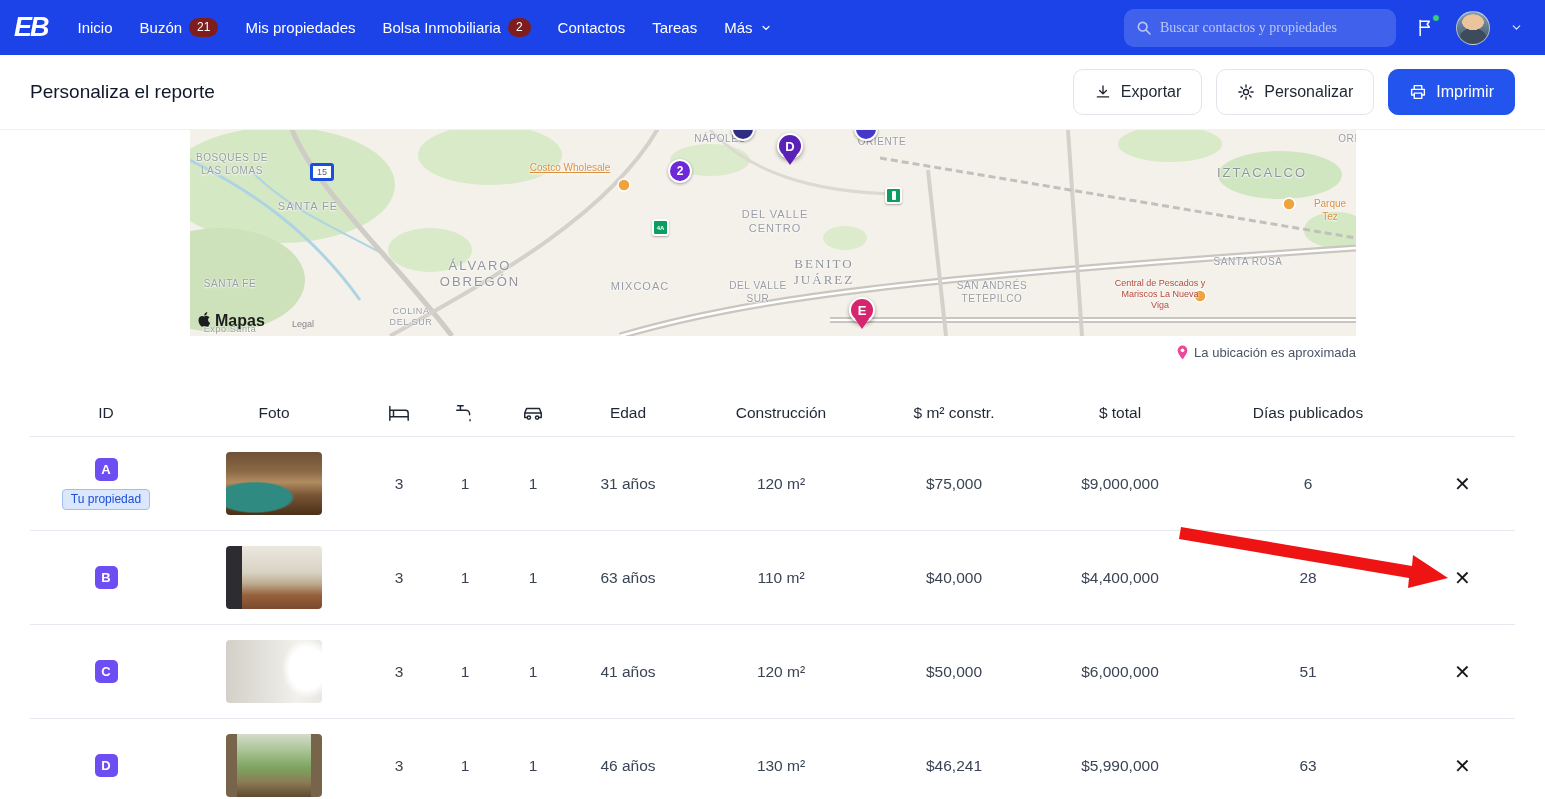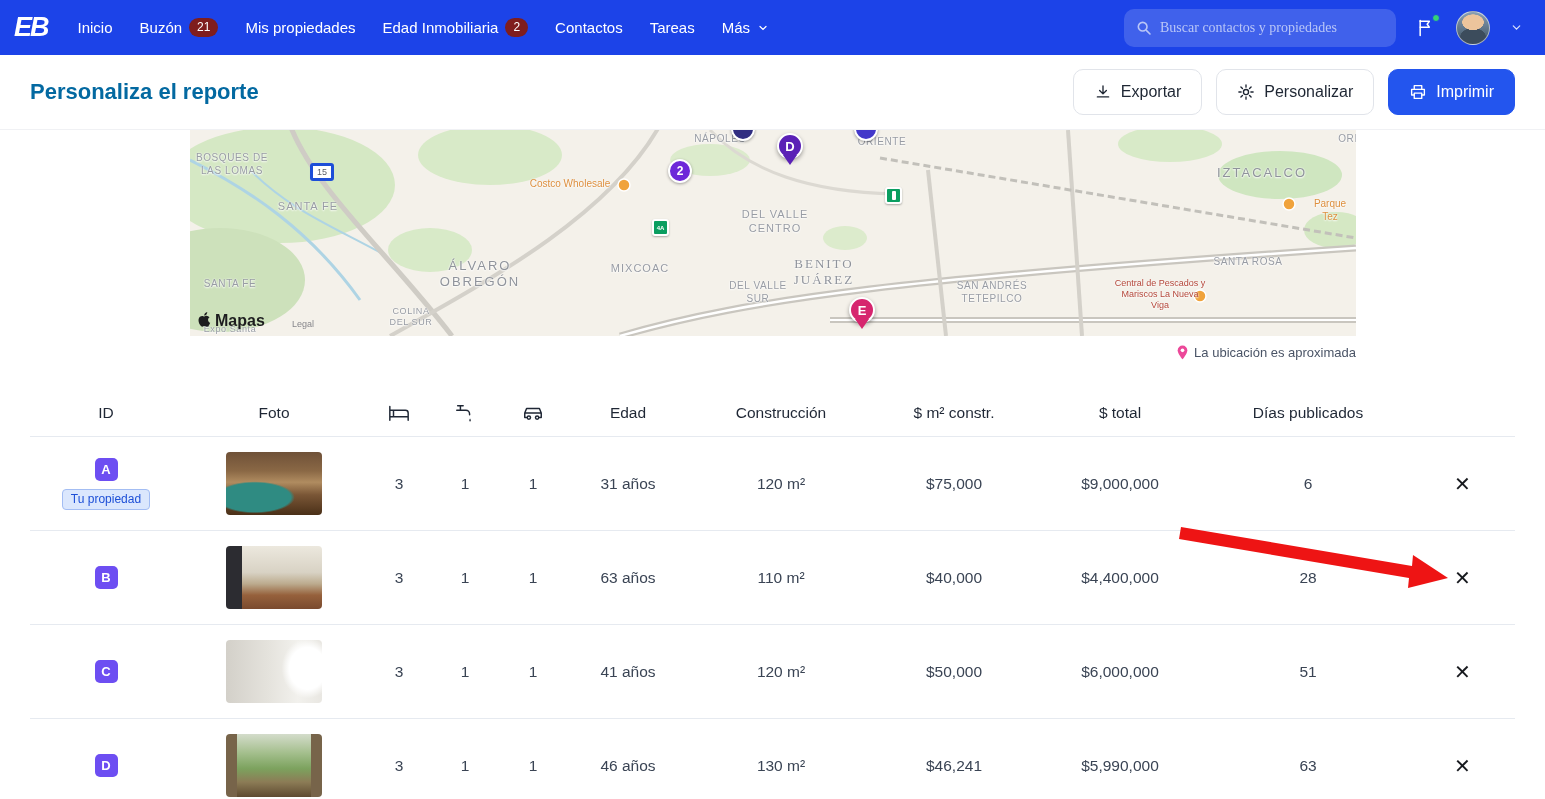--- a/index.html
+++ b/index.html
@@ -21,21 +21,21 @@
   .avatar { width:34px; height:34px; border-radius:50%; cursor:pointer; border:1.5px solid rgba(255,255,255,.55);
     background:
       radial-gradient(ellipse 11px 8px at 50% 32%, #ecc49c 0 96%, transparent 100%),
       radial-gradient(ellipse 13px 9px at 50% 78%, #3c4c5c 0 96%, transparent 100%),
       linear-gradient(180deg,#8aa0b4 0%, #5a7084 60%, #32424e 100%);
   }
   .chev { cursor:pointer; display:flex; }
 
   
   .pagehdr { height:75px; display:flex; align-items:center; padding:0 30px; background:#fff; border-bottom:1px solid #f0f1f4; }
-  .page-title { font-size:22px; font-weight:700; color:#0369a1; }
+  .page-title { font-size:19px; font-weight:400; color:#0f172a; }
   .hdr-actions { margin-left:auto; display:flex; gap:14px; }
   .btn { height:46px; border-radius:10px; display:flex; align-items:center; gap:9px; padding:0 20px; font-size:16px;
          border:1px solid #e1e4ea; background:#fff; color:#1e2633; cursor:pointer; font-family:"Liberation Sans",sans-serif; }
   .btn.primary { background:#2355ee; border-color:#2355ee; color:#fff; }
 
   
   .map-wrap { position:relative; height:233px; }
   .map { position:absolute; left:190px; top:0; width:1166px; height:206px; background:#f4f1ea; overflow:hidden; cursor:grab; }
   .map svg.base { position:absolute; inset:0; }
   .mlabel { position:absolute; transform:translateX(-50%); text-align:center; color:#989ca4; font-size:10px; font-weight:500;
@@ -101,21 +101,21 @@
           <span>Inicio</span>
         </div>
       <div class="nav-item">
         <span>Buzón</span>
         <span class="nav-badge">21</span>
       </div>
       <div class="nav-item">
           <span>Mis propiedades</span>
         </div>
       <div class="nav-item">
-        <span>Edad Inmobiliaria</span>
+        <span>Bolsa Inmobiliaria</span>
         <span class="nav-badge">2</span>
       </div>
       <div class="nav-item">
           <span>Contactos</span>
         </div>
       <div class="nav-item">
           <span>Tareas</span>
         </div>
       <div class="nav-item">
         <span>Más</span>
@@ -214,22 +214,22 @@
         <circle cx="1099" cy="74" r="6" fill="#f0a33c" stroke="#fff" stroke-width="1.5"></circle>
         <circle cx="1010" cy="166" r="6" fill="#f0a33c" stroke="#fff" stroke-width="1.5"></circle>
       </svg>
 
       <div class="mlabel" style="left:42px; top:22px; width:88px;">BOSQUES DE LAS LOMAS</div>
       <div class="shield" style="left:132px; top:33px;">15</div>
       <div class="mlabel med" style="left:118px; top:70px;">SANTA FE</div>
       <div class="mlabel" style="left:40px; top:148px;">SANTA FE</div>
       <div class="mlabel big" style="left:290px; top:128px; width:110px;">ÁLVARO OBREGÓN</div>
       <div class="mlabel sm" style="left:221px; top:176px; width:58px;">COLINA DEL SUR</div>
-      <div class="mlabel med" style="left:450px; top:132px;">MIXCOAC</div>
-      <div class="mlabel orange" style="left:380px; top:48px;">Costco Wholesale</div>
+      <div class="mlabel med" style="left:450px; top:150px;">MIXCOAC</div>
+      <div class="mlabel orange" style="left:380px; top:32px;text-decoration:underline;">Costco Wholesale</div>
       <div class="mlabel" style="left:530px; top:3px;">NÁPOLES</div>
       <div class="mlabel med" style="left:585px; top:78px; width:78px;">DEL VALLE CENTRO</div>
       <div class="mlabel big" style="left:634px; top:126px; width:76px;font-family:Liberation Serif, serif;">BENITO JUÁREZ</div>
       <div class="mlabel" style="left:568px; top:150px; width:62px;">DEL VALLE SUR</div>
       <div class="mlabel" style="left:692px; top:6px;">ORIENTE</div>
       <div class="mlabel big" style="left:1072px; top:35px;">IZTACALCO</div>
       <div class="mlabel" style="left:802px; top:150px; width:80px;">SAN ANDRÉS TETEPILCO</div>
       <div class="mlabel" style="left:1058px; top:126px;">SANTA ROSA</div>
       <div class="mlabel orange" style="left:1140px; top:68px;">Parque Tez</div>
       <div class="mlabel red" style="left:970px; top:148px; width:94px;">Central de Pescados y Mariscos La Nueva Viga</div>

